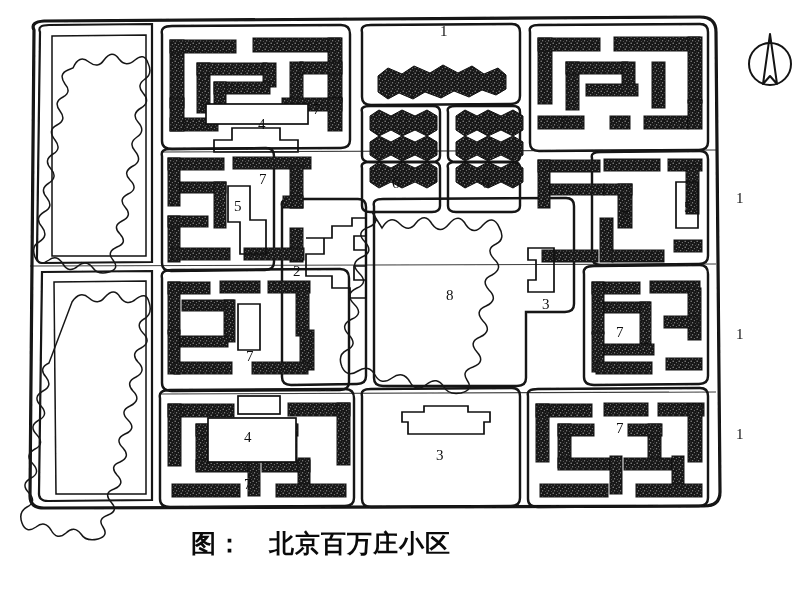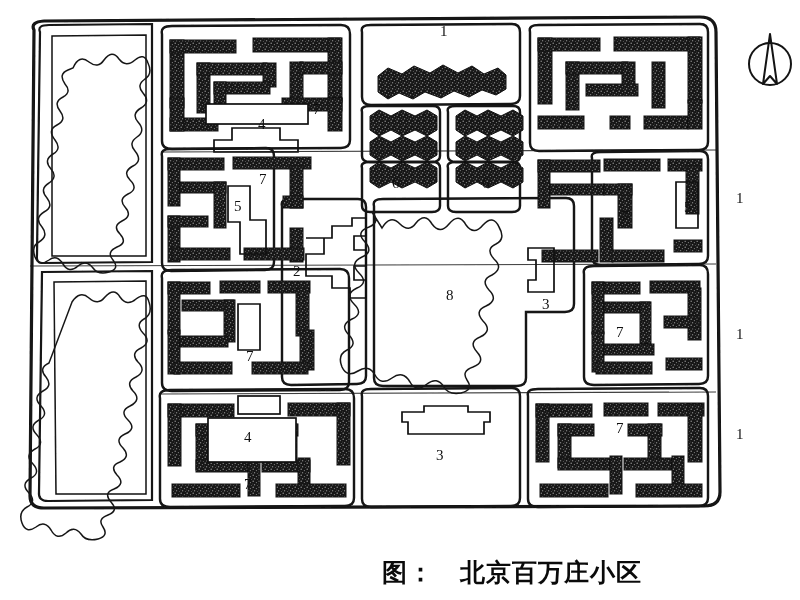--- a/index.html
+++ b/index.html
@@ -19,22 +19,22 @@
   .maplabel{
     position:absolute;
     font-family:"Liberation Serif","DejaVu Serif",serif;
     font-size:15px;line-height:1;color:#101010;
     -webkit-user-select:none;user-select:none;
     white-space:nowrap;
   }
 
   
   #caption{
-    position:absolute;left:0;top:556px;width:642px;
-    text-align:right;
+    position:absolute;left:0;top:527px;width:642px;
+    text-align:center;
     font-family:"DejaVu Sans","Liberation Sans",sans-serif;
     font-size:25px;font-weight:700;letter-spacing:1px;color:#0a0a0a;
   }
   #caption .gap{display:inline-block;width:26px;}
 </style>
 </head>
 <body>
 
 <div id="page">
 

